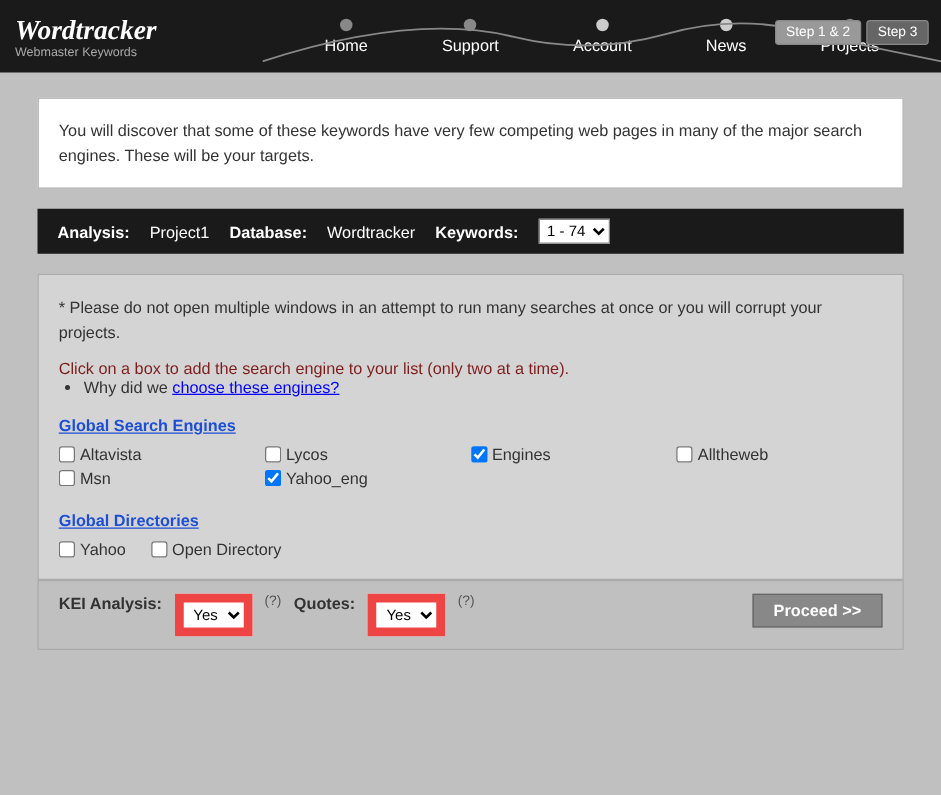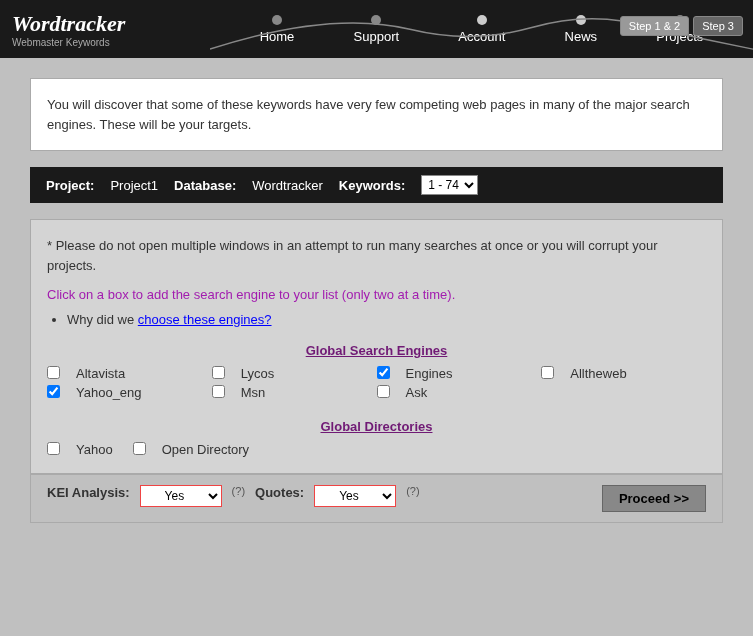--- a/index.html
+++ b/index.html
@@ -36,40 +36,40 @@
 
     
     .project-bar { background: #1a1a1a; color: white; padding: 8px 16px; display: flex; align-items: center; gap: 16px; margin-bottom: 16px; }
     .project-bar label { font-weight: bold; font-size: 13px; }
     .project-bar span { font-size: 13px; }
     .kw-select { background: white; color: black; border: 1px solid #888; padding: 1px 2px; font-size: 12px; }
 
     
     .main-panel { background: #d4d4d4; border: 1px solid #aaa; padding: 16px; }
     .warning-text { font-size: 13px; color: #333; margin-bottom: 12px; line-height: 1.5; }
-    .click-text { font-size: 13px; color: #a21caf; margin-bottom: 10px; }
+    .click-text { font-size: 13px; color: #7f1d1d; }
     .bullet-list { margin-left: 20px; margin-bottom: 16px; }
     .bullet-list li { font-size: 13px; color: #333; }
     .bullet-list a { color: #00f; }
 
-    .section-title { font-weight: bold; font-size: 13px; color: #701a75; margin-bottom: 8px; text-decoration: underline; text-align: center; }
+    .section-title { font-weight: bold; font-size: 13px; color: #1d4ed8; margin-bottom: 8px; text-decoration: underline; }
 
     .engines-grid { display: grid; grid-template-columns: 1fr 1fr 1fr 1fr; gap: 4px 0; margin-bottom: 12px; }
-    .engine-item { display: flex; align-items: flex-start; gap: 16px; font-size: 13px; color: #333; }
+    .engine-item { display: flex; align-items: center; gap: 4px; font-size: 13px; color: #333; }
     .engine-item input[type=checkbox] { width: 13px; height: 13px; }
 
     .directories-section { margin-top: 19px; }
     .dir-grid { display: flex; gap: 20px; margin-top: 6px; }
 
     
     .bottom-bar { background: #c0c0c0; border: 1px solid #aaa; padding: 10px 16px; display: flex; align-items: flex-start; gap: 10px; }
     .bottom-bar label { font-size: 13px; color: #333; font-weight: bold; }
-    .bottom-select { background: white; border: 1px solid #ef4444; padding: 2px 20px; font-size: 12px; }
+    .bottom-select { background: white; border: 7px solid #ef4444; padding: 2px 4px; font-size: 12px; }
     .hint-text { font-size: 11px; color: #555; }
-    .proceed-btn { margin-left: auto; background: #888; color: #000000; border: 1px solid #666; padding: 5px 16px; font-size: 13px; cursor: pointer; font-weight: bold; }
+    .proceed-btn { margin-left: auto; background: #888; color: #ffffff; border: 1px solid #666; padding: 5px 16px; font-size: 13px; cursor: pointer; font-weight: bold; }
   </style>
 </head>
 <body>
 
 <div class="header">
   <div class="logo-area">
     <span class="logo-title">Wordtracker</span>
     <span class="logo-subtitle">Webmaster Keywords</span>
   </div>
 
@@ -106,21 +106,21 @@
   </div>
 </div>
 
 <div class="content">
 
   <div class="step-box">
     <div class="step-desc">You will discover that some of these keywords have very few competing web pages in many of the major search engines. These will be your targets.</div>
   </div>
 
   <div class="project-bar">
-    <label>Project:</label>
+    <label>Analysis:</label>
     <span>Project1</span>
     <label>Database:</label>
     <span>Wordtracker</span>
     <label>Keywords:</label>
     <select class="kw-select">
       <option>1 - 74</option>
     </select>
   </div>
 
   <div class="main-panel">
@@ -142,30 +142,26 @@
       </label>
       <label class="engine-item">
         <input type="checkbox" checked="" style=""> 
           <span>Engines</span>
       </label>
       <label class="engine-item">
         <input type="checkbox" style=""> 
           <span>Alltheweb</span>
       </label>
       <label class="engine-item">
-        <input type="checkbox" checked="" style=""> 
-          <span>Yahoo_eng</span>
-      </label>
-      <label class="engine-item">
         <input type="checkbox" style=""> 
           <span>Msn</span>
       </label>
       <label class="engine-item">
-        <input type="checkbox" style=""> 
-          <span>Ask</span>
+        <input type="checkbox" checked="" style=""> 
+          <span>Yahoo_eng</span>
       </label>
     </div>
 
     <div class="directories-section">
       <div class="section-title">Global Directories</div>
       <div class="dir-grid">
         <label class="engine-item">
           <input type="checkbox" style=""> 
             <span>Yahoo</span>
         </label>

